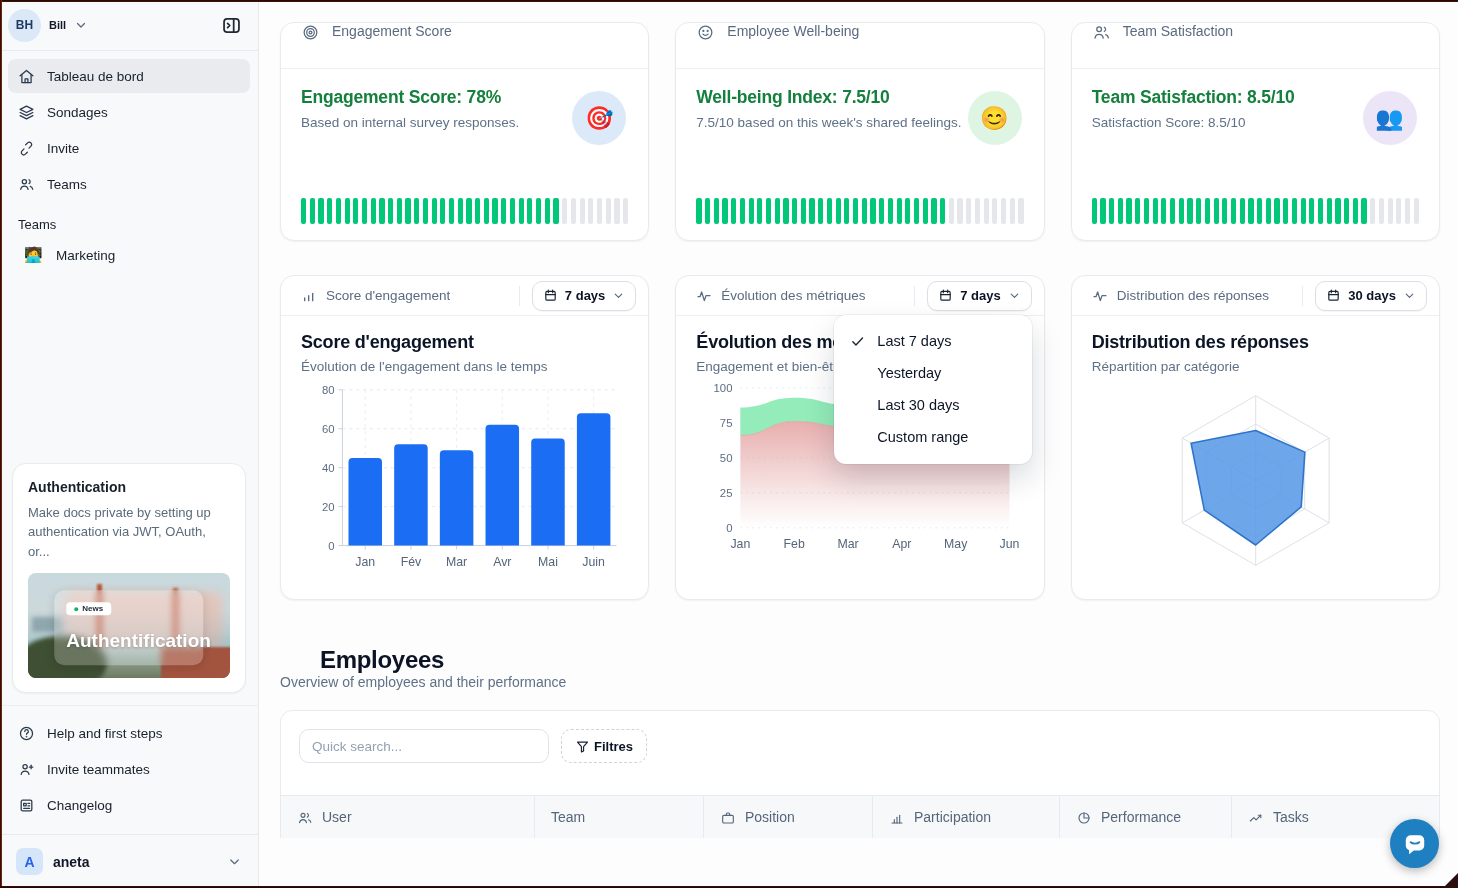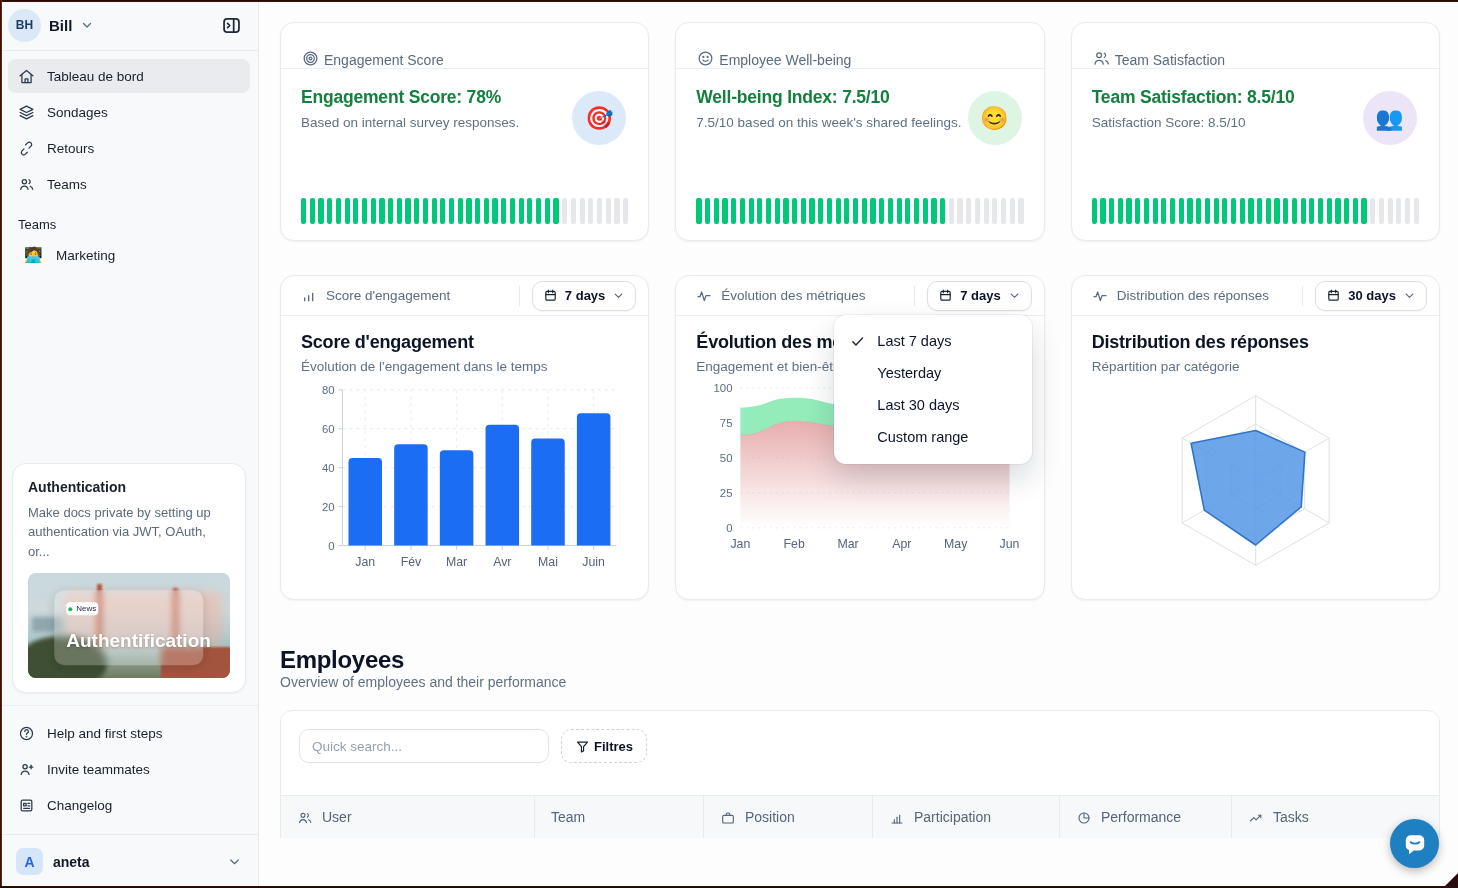--- a/index.html
+++ b/index.html
@@ -12,21 +12,21 @@
   .frame-bottom { position:absolute; bottom:0; left:0; right:0; height:2px; background:linear-gradient(to top,#190603,#3c1009); z-index:99; }
   .cursor-wedge { position:absolute; right:0; bottom:0; width:0; height:0; border-bottom:15px solid #2b0d10; border-left:15px solid transparent; z-index:100; }
 
   .app { display:flex; width:1458px; height:888px; }
 
   
   .sidebar { width:259px; min-width:259px; background:#f8f9fa; border-right:1px solid #e7e9ec; display:flex; flex-direction:column; }
   .sb-header { display:flex; align-items:center; padding:10px 14px 10px 8px; height:50px; }
   .ws { display:flex; align-items:center; gap:8px; cursor:pointer; }
   .ws-avatar { width:33px; height:33px; border-radius:50%; background:#dbe8f8; color:#1f3a5f; font-size:12px; font-weight:700; display:flex; align-items:center; justify-content:center; }
-  .ws-name { font-size:15px; font-weight:600; color:#101828; }
+  .ws-name { font-size:11px; font-weight:600; color:#101828; }
   .sb-header .spacer { flex:1; }
   .icon-btn { background:none; border:none; cursor:pointer; display:flex; align-items:center; color:#1f2937; padding:2px; }
   .sb-divider { height:1px; background:#e9ebee; margin:0; }
   .sb-nav { padding:8px 8px 0 8px; }
   .nav-item { display:flex; align-items:center; gap:12px; height:34px; padding:0 10px; border-radius:8px; font-size:13.5px; color:#18202c; cursor:pointer; margin-bottom:2px; }
   .nav-item.active { background:#e9ebef; }
   .nav-item .ni { display:flex; align-items:center; color:#2b3a4d; }
   .sec-label { font-size:13px; color:#18202c; margin:14px 0 6px 18px; }
   .team-item { display:flex; align-items:center; gap:14px; height:34px; padding:0 10px 0 16px; border-radius:8px; font-size:13.5px; color:#18202c; cursor:pointer; margin:0 8px; }
   .team-emoji { font-size:15px; width:18px; overflow:hidden; display:inline-flex; }
@@ -39,38 +39,38 @@
      background:linear-gradient(180deg,#c8d9de 0%,#cdd8da 34%,#b9cfd2 55%,#9fc2c4 72%,#8f9e8b 88%,#6b7a5e 100%); }
   .pi-fog { position:absolute; left:18%; right:4%; top:18%; height:55%; background:linear-gradient(180deg, rgba(233,196,184,.85), rgba(215,170,160,.55)); filter:blur(5px); border-radius:8px; }
   .pi-tower1 { position:absolute; left:34%; top:10%; width:5px; height:60%; background:#b95b40; filter:blur(1px); }
   .pi-tower2 { position:absolute; left:72%; top:14%; width:5px; height:52%; background:#b95b40; filter:blur(1.5px); }
   .pi-bush { position:absolute; left:-6%; bottom:-12%; width:45%; height:52%; background:#3f4f33; border-radius:50%; filter:blur(2px); }
   .pi-brick { position:absolute; right:-4%; bottom:-8%; width:38%; height:38%; background:#a3543e; border-radius:4px; filter:blur(1px); }
   .pi-city { position:absolute; left:2%; top:42%; width:16%; height:14%; background:#8fa6ad; filter:blur(2px); }
   .promo-overlay { position:absolute; left:50%; top:52%; transform:translate(-50%,-50%); width:74%; height:72%;
      background:rgba(255,255,255,.22); border-radius:10px; backdrop-filter:blur(3px);
      box-shadow:0 2px 10px rgba(0,0,0,.12); display:flex; flex-direction:column; align-items:flex-start; justify-content:center; padding:10px 12px; }
-  .promo-badge { display:inline-flex; align-items:center; gap:4px; background:#fff; border-radius:4px; font-size:8px; font-weight:400; color:#1c2635; padding:2px 2px; }
+  .promo-badge { display:inline-flex; align-items:center; gap:4px; background:#fff; border-radius:4px; font-size:8px; font-weight:700; color:#1c2635; padding:2px 8px; }
   .promo-badge .dot { width:4px; height:4px; border-radius:50%; background:#16b364; }
   .promo-caption { margin-top:15px; font-size:19px; font-weight:700; color:#fff; text-shadow:0 1px 3px rgba(0,0,0,.25); }
 
   .sb-footer { padding:10px 8px 0 8px; border-top:1px solid #eceef1; }
   .sb-account { display:flex; align-items:center; gap:10px; padding:13px 16px; border-top:1px solid #e9ebee; margin-top:10px; cursor:pointer; }
   .acct-avatar { width:27px; height:27px; border-radius:7px; background:#d6e6fa; color:#2563eb; font-size:14px; font-weight:700; display:flex; align-items:center; justify-content:center; }
   .acct-name { font-size:14px; font-weight:700; color:#101828; flex:1; }
 
   
   .main { flex:1; min-width:0; display:flex; flex-direction:column; background:#fdfdfe; }
   .topbar { height:50px; min-height:50px; background:#fff; border-bottom:1px solid #e7e9ec; display:flex; align-items:center; padding-left:31px; }
   .topbar-title { font-size:15px; font-weight:500; color:#101828; }
   .content { padding:22px 18px 0 21px; height:838px; overflow:hidden; }
 
   .cards-row { display:grid; grid-template-columns:repeat(3,1fr); gap:26px; }
   .card { background:#fff; border:1px solid #e8ebee; border-radius:14px; box-shadow:0 1px 2px rgba(15,23,42,.05); position:relative; }
-  .card-head { display:flex; align-items:flex-end; gap:4px; padding:0 20px; height:46px; border-bottom:1px solid #edf0f3; color:#5a6b80; font-size:14px; }
+  .card-head { display:flex; align-items:flex-start; gap:12px; padding:0 20px; height:46px; border-bottom:1px solid #edf0f3; color:#5a6b80; font-size:14px; }
 
   .stat-card { height:219px; display:flex; flex-direction:column; }
   .stat-body { position:relative; flex:1; display:flex; flex-direction:column; padding:18px 20px 16px; }
   .stat-title { font-size:17.5px; font-weight:700; color:#15803d; letter-spacing:-.2px; }
   .stat-sub { margin-top:7px; font-size:13.5px; color:#5f7187; }
   .stat-emoji { position:absolute; right:22px; top:22px; width:54px; height:54px; border-radius:50%; display:flex; align-items:center; justify-content:center; font-size:23px; overflow:hidden; }
   .stat-bars { margin-top:auto; display:flex; gap:3.5px; height:26px; }
   .stat-bars i { flex:1; border-radius:2px; }
 
   .chart-card { height:325px; display:flex; flex-direction:column; overflow:visible; }
@@ -83,21 +83,21 @@
   .chart-title { font-size:18px; font-weight:700; color:#0c1526; letter-spacing:-.2px; }
   .chart-sub { margin-top:6px; font-size:13.5px; color:#5f7187; }
   .chart-svg { display:block; width:100%; height:206px; margin-top:4px; }
 
   .menu { position:absolute; left:158px; top:39px; width:198px; background:#fff; border-radius:12px; padding:10px 0; z-index:40;
      box-shadow:0 0 0 1px rgba(15,23,42,.05), 0 14px 30px rgba(15,23,42,.16); }
   .menu-item { display:flex; align-items:center; gap:10px; padding:7px 16px; font-size:14.5px; color:#0c1526; cursor:pointer; line-height:1.25; }
   .menu-item .check { width:17px; display:flex; align-items:center; color:#1f2937; }
 
   .employees { margin-top:46px; }
-  .emp-title { font-size:24px; font-weight:800; color:#0b1324; letter-spacing:-.3px; }
+  .emp-title { font-size:24px; font-weight:800; color:#0b1324; letter-spacing:-.3px;margin-left:40px; }
   .emp-sub { font-size:14px; color:#5f7187; }
   .table-card { margin-top:20px; background:#fff; border:1px solid #e8ebee; border-radius:12px; overflow:hidden; }
   .table-toolbar { display:flex; align-items:center; gap:12px; padding:18px 18px 8px; }
   .search-input { width:250px; height:34px; border:1px solid #dfe3e9; border-radius:10px; padding:0 12px; font-family:inherit; font-size:13.5px; color:#0c1526; background:#fff; outline:none; }
   .search-input::placeholder { color:#93a1b1; }
   .filter-btn { display:flex; align-items:center; gap:4px; height:34px; padding:0 13px; background:#fff; border:1.5px dashed #ccd3da; border-radius:10px; font-family:inherit; font-size:13px; font-weight:700; color:#0b1324; cursor:pointer; }
   .thead { margin-top:24px; display:grid; grid-template-columns:253px 169px 169px 187px 172px 1fr; background:#f7f8fa; border-top:1px solid #e8ebee; height:120px; }
   .th { display:flex; align-items:flex-start; gap:9px; padding:13px 16px 0; color:#55657a; font-size:14px; border-left:1px solid #e8ebee; }
   .th:first-child { border-left:none; }
   .th .ni { display:flex; align-items:center; margin-top:1px; }
@@ -154,21 +154,21 @@
         </span>
         <span>Sondages</span>
       </div>
       <div class="nav-item">
         <span class="ni">
           <svg width="17" height="17" viewBox="0 0 24 24" fill="none" stroke="currentColor" stroke-width="1.8" stroke-linecap="round" stroke-linejoin="round">
               <path d="M8.5 12.5l-2.8 2.8a3.3 3.3 0 0 0 4.7 4.7l2.8-2.8"></path>
               <path d="M15.5 11.5l2.8-2.8a3.3 3.3 0 0 0-4.7-4.7l-2.8 2.8"></path>
             </svg>
         </span>
-        <span>Retours</span>
+        <span>Invite</span>
       </div>
       <div class="nav-item">
         <span class="ni">
           <svg width="17" height="17" viewBox="0 0 24 24" fill="none" stroke="currentColor" stroke-width="1.8" stroke-linecap="round" stroke-linejoin="round">
               <circle cx="9" cy="8" r="3"></circle>
               <path d="M3.8 19c.5-3 2.6-4.6 5.2-4.6s4.7 1.6 5.2 4.6"></path>
               <path d="M15.5 5.3a3 3 0 0 1 0 5.4"></path>
               <path d="M17.3 14.7c1.8.5 3 1.8 3.4 4"></path>
             </svg>
         </span>

